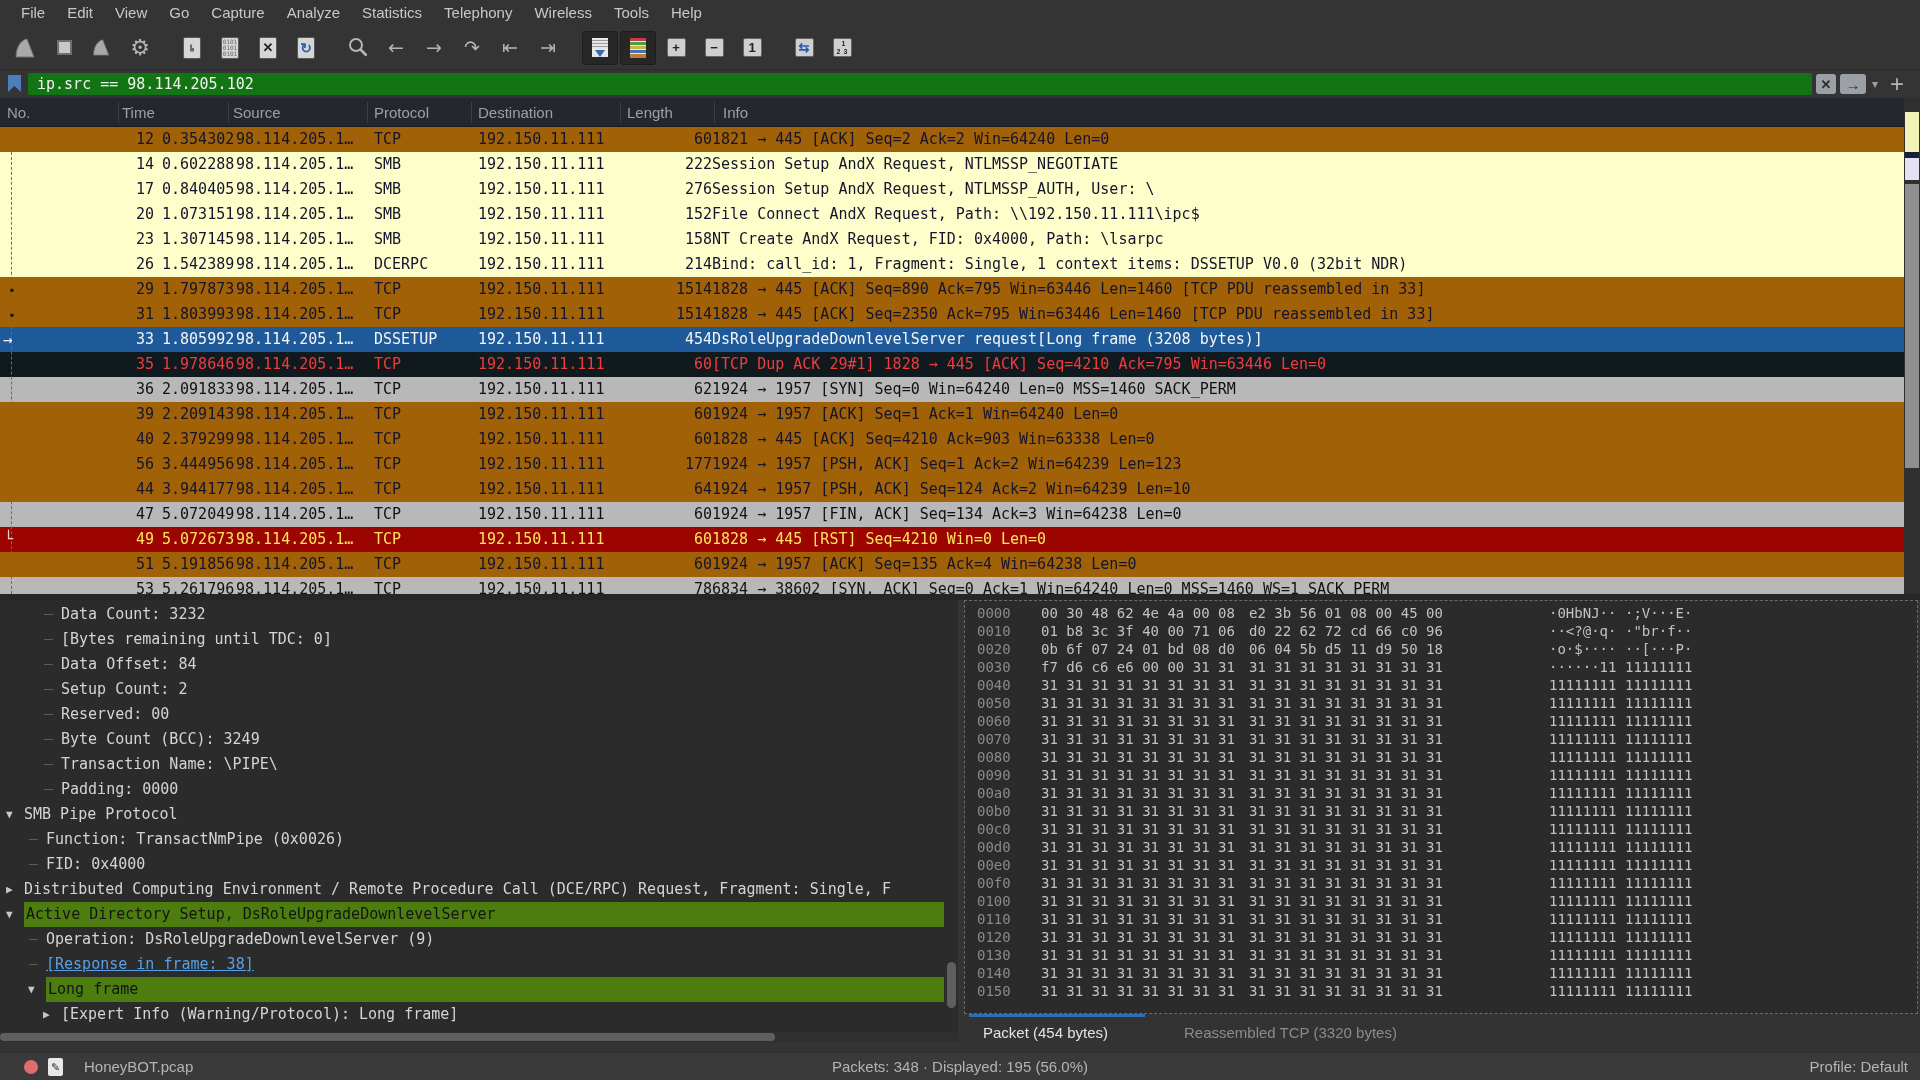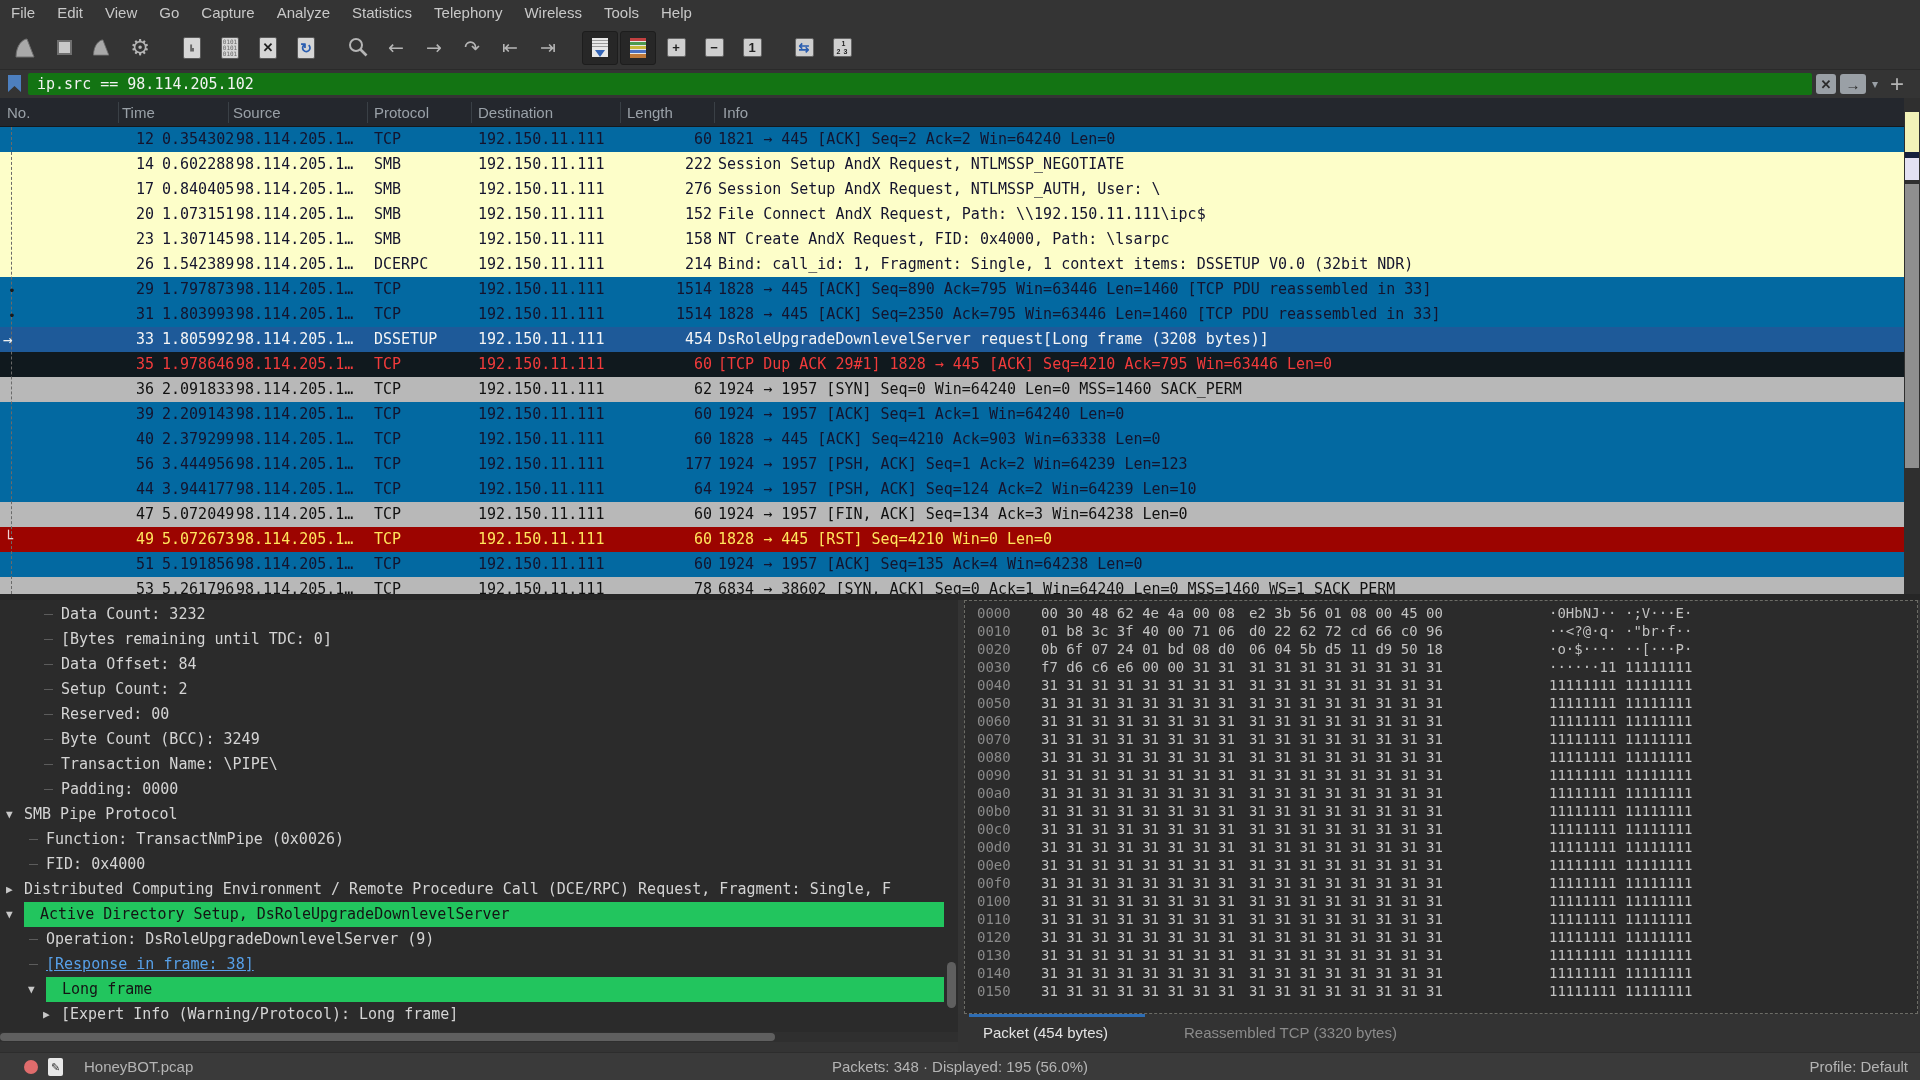--- a/index.html
+++ b/index.html
@@ -2,21 +2,21 @@
 <html><head>
 <meta charset="utf-8">
 <style>
   *{margin:0;padding:0;box-sizing:border-box}
   html,body{background:#222}
   #root{position:relative;width:1920px;height:1080px;background:#343434;overflow:hidden;
         font-family:"Liberation Sans",sans-serif}
   .mono{font-family:"DejaVu Sans Mono",monospace}
 
   
-  .menubar{position:absolute;left:0;top:0;width:1592px;height:26px;display:flex;align-items:center;padding-left:0}
+  .menubar{position:absolute;left:0;top:0;width:1592px;height:26px;display:flex;align-items:center;padding-left:10px}
   .menu-item{color:#c8c8c8;font-size:15px;padding:0 11px;line-height:26px;cursor:default}
 
   
   .toolbar{position:absolute;left:0;top:26px;width:1920px;height:44px;display:flex;align-items:center;
            padding-left:8px;border-bottom:1px solid #2a2a2a}
   .tb{width:36px;height:34px;display:flex;align-items:center;justify-content:center;margin-right:2px;position:relative}
   .tb.gap{margin-left:14px}
   .tb-pressed{background:#272727;border:1px solid #1d1d1d;border-radius:3px}
   .tb-glyph{color:#b5b5b5;font-size:19px;font-family:"DejaVu Sans",sans-serif;line-height:1}
   .tb-stop{width:15px;height:15px;background:#c9c9c9;border:2px solid #6f6f6f}
@@ -49,53 +49,53 @@
   
   .pkt-header{position:absolute;left:0;top:98px;width:1904px;height:29px;background:#24272d;border-bottom:1px solid #16181c}
   .pkt-header .hlabel{position:absolute;top:0;line-height:29px;font-size:15px;color:#9aa1a8;white-space:nowrap}
   .hsep{position:absolute;top:4px;height:21px;width:1px;background:#3a4046}
 
   
   .pkt-list{position:absolute;left:0;top:127px;width:1904px;height:467px;overflow:hidden;background:#e6e4f5}
   .p-row{display:flex;height:25px;line-height:25px;font-size:15px;white-space:nowrap;overflow:hidden;
          font-family:"DejaVu Sans Mono",monospace}
   .p-partial{height:17px}
-  .bg-tcp{background:#0369a1;color:#14142e}
+  .bg-tcp{background:#a16207;color:#14142e}
   .bg-smb{background:#fdfec9;color:#14142e}
   .bg-gray{background:#b8b8b8;color:#111}
   .bg-sel{background:#1e5a99;color:#f4f4f4}
   .bg-bad{background:#10191e;color:#f23b3b}
   .bg-rst{background:#9c0400;color:#ffe55c}
   .cell{overflow:hidden;flex-shrink:0}
   .c-no{width:158px;text-align:right;padding-right:4px}
   .c-time{width:72px;margin-left:4px}
   .c-src{width:134px;margin-left:2px}
   .c-proto{width:100px;margin-left:4px}
   .c-dst{width:142px;margin-left:4px}
   .c-len{width:92px;text-align:right}
-  .c-info{margin-left:6px;flex:1 1 auto}
+  .c-info{margin-left:0;flex:1 1 auto}
 
   .gutter-dash{position:absolute;left:11px;top:127px;height:467px;width:0;border-left:1px dashed #6a6a6a;z-index:3}
   .gmark{position:absolute;z-index:4;font-family:"DejaVu Sans Mono",monospace}
 
   
   .pkt-scroll{position:absolute;left:1904px;top:98px;width:16px;height:496px;background:#2f2f2f}
   .pkt-scroll div{position:absolute;left:1px;width:14px}
 
   .splitter{position:absolute;left:0;top:594px;width:1920px;height:6px;background:#262626}
 
   
   .detail-pane{position:absolute;left:0;top:600px;width:958px;height:432px;background:#2b2b2b;overflow:hidden;padding-top:2px}
   .d-line{display:flex;height:25px;line-height:25px;font-size:15px;color:#d4d4d4;white-space:nowrap;overflow:hidden;
           font-family:"DejaVu Sans Mono",monospace}
   .ind0{padding-left:6px}.ind1{padding-left:28px}.ind2{padding-left:43px}
   .exp{width:18px;flex-shrink:0;color:#c8c8c8;font-size:11px;text-align:left}
   .tick{width:9px;flex-shrink:0;border-top:1px solid #5c5c5c;margin:12px 8px 0 1px;height:0}
   .d-text{overflow:hidden}
-  .d-hl{background:#22c55e;color:#141414;flex:1 1 auto;margin-right:14px;padding-left:16px}
+  .d-hl{background:#4d7c0f;color:#141414;flex:1 1 auto;margin-right:14px;padding-left:2px}
   .d-link{color:#57a0e8;text-decoration:underline}
   .d-vscroll{position:absolute;left:946px;top:600px;width:11px;height:432px}
   .d-vhandle{position:absolute;left:1px;top:362px;width:9px;height:46px;background:#5f5f5f;border-radius:5px}
   .d-hscroll{position:absolute;left:0;top:1032px;width:958px;height:10px;background:#2f2f2f}
   .d-hhandle{position:absolute;left:0;top:1px;width:775px;height:8px;background:#5f5f5f;border-radius:4px}
 
   
   .hex-pane{position:absolute;left:964px;top:600px;width:954px;height:414px;background:#2b2b2b;
             border:1px dashed #6c6c66;overflow:hidden;padding-top:3px}
   .x-row{position:relative;height:18px;line-height:18px;font-size:14px;font-family:"DejaVu Sans Mono",monospace;white-space:nowrap}

